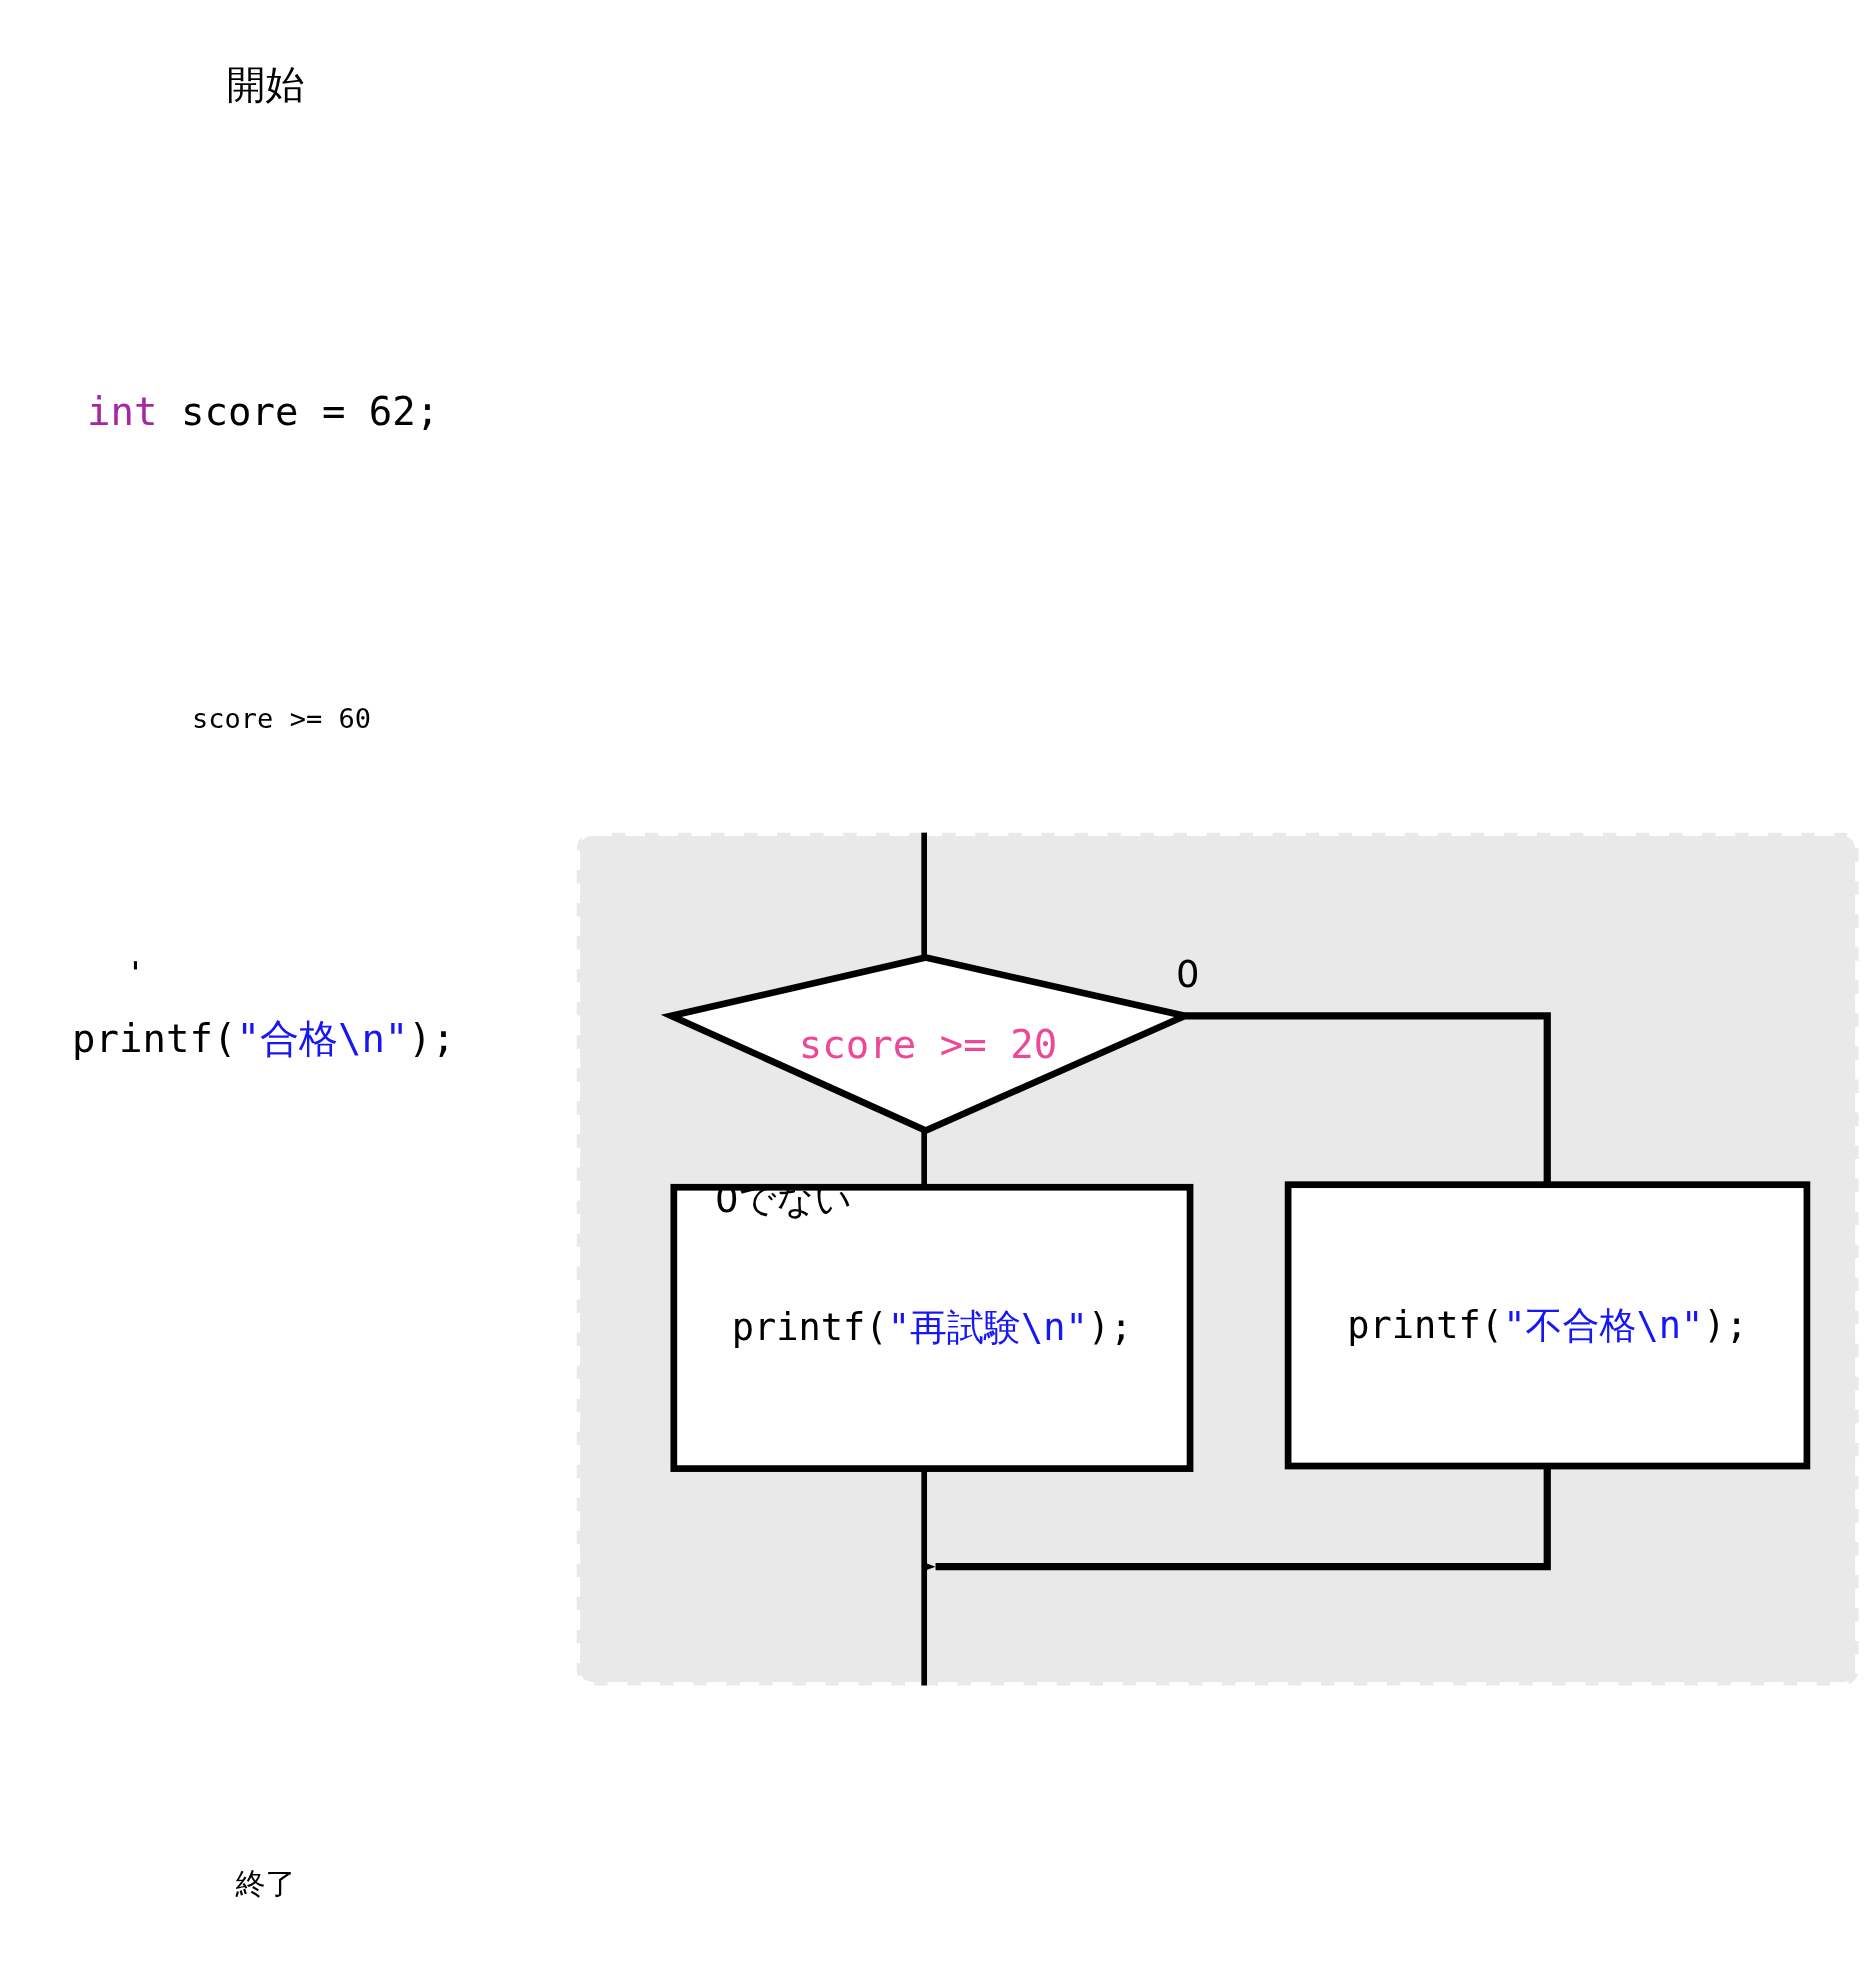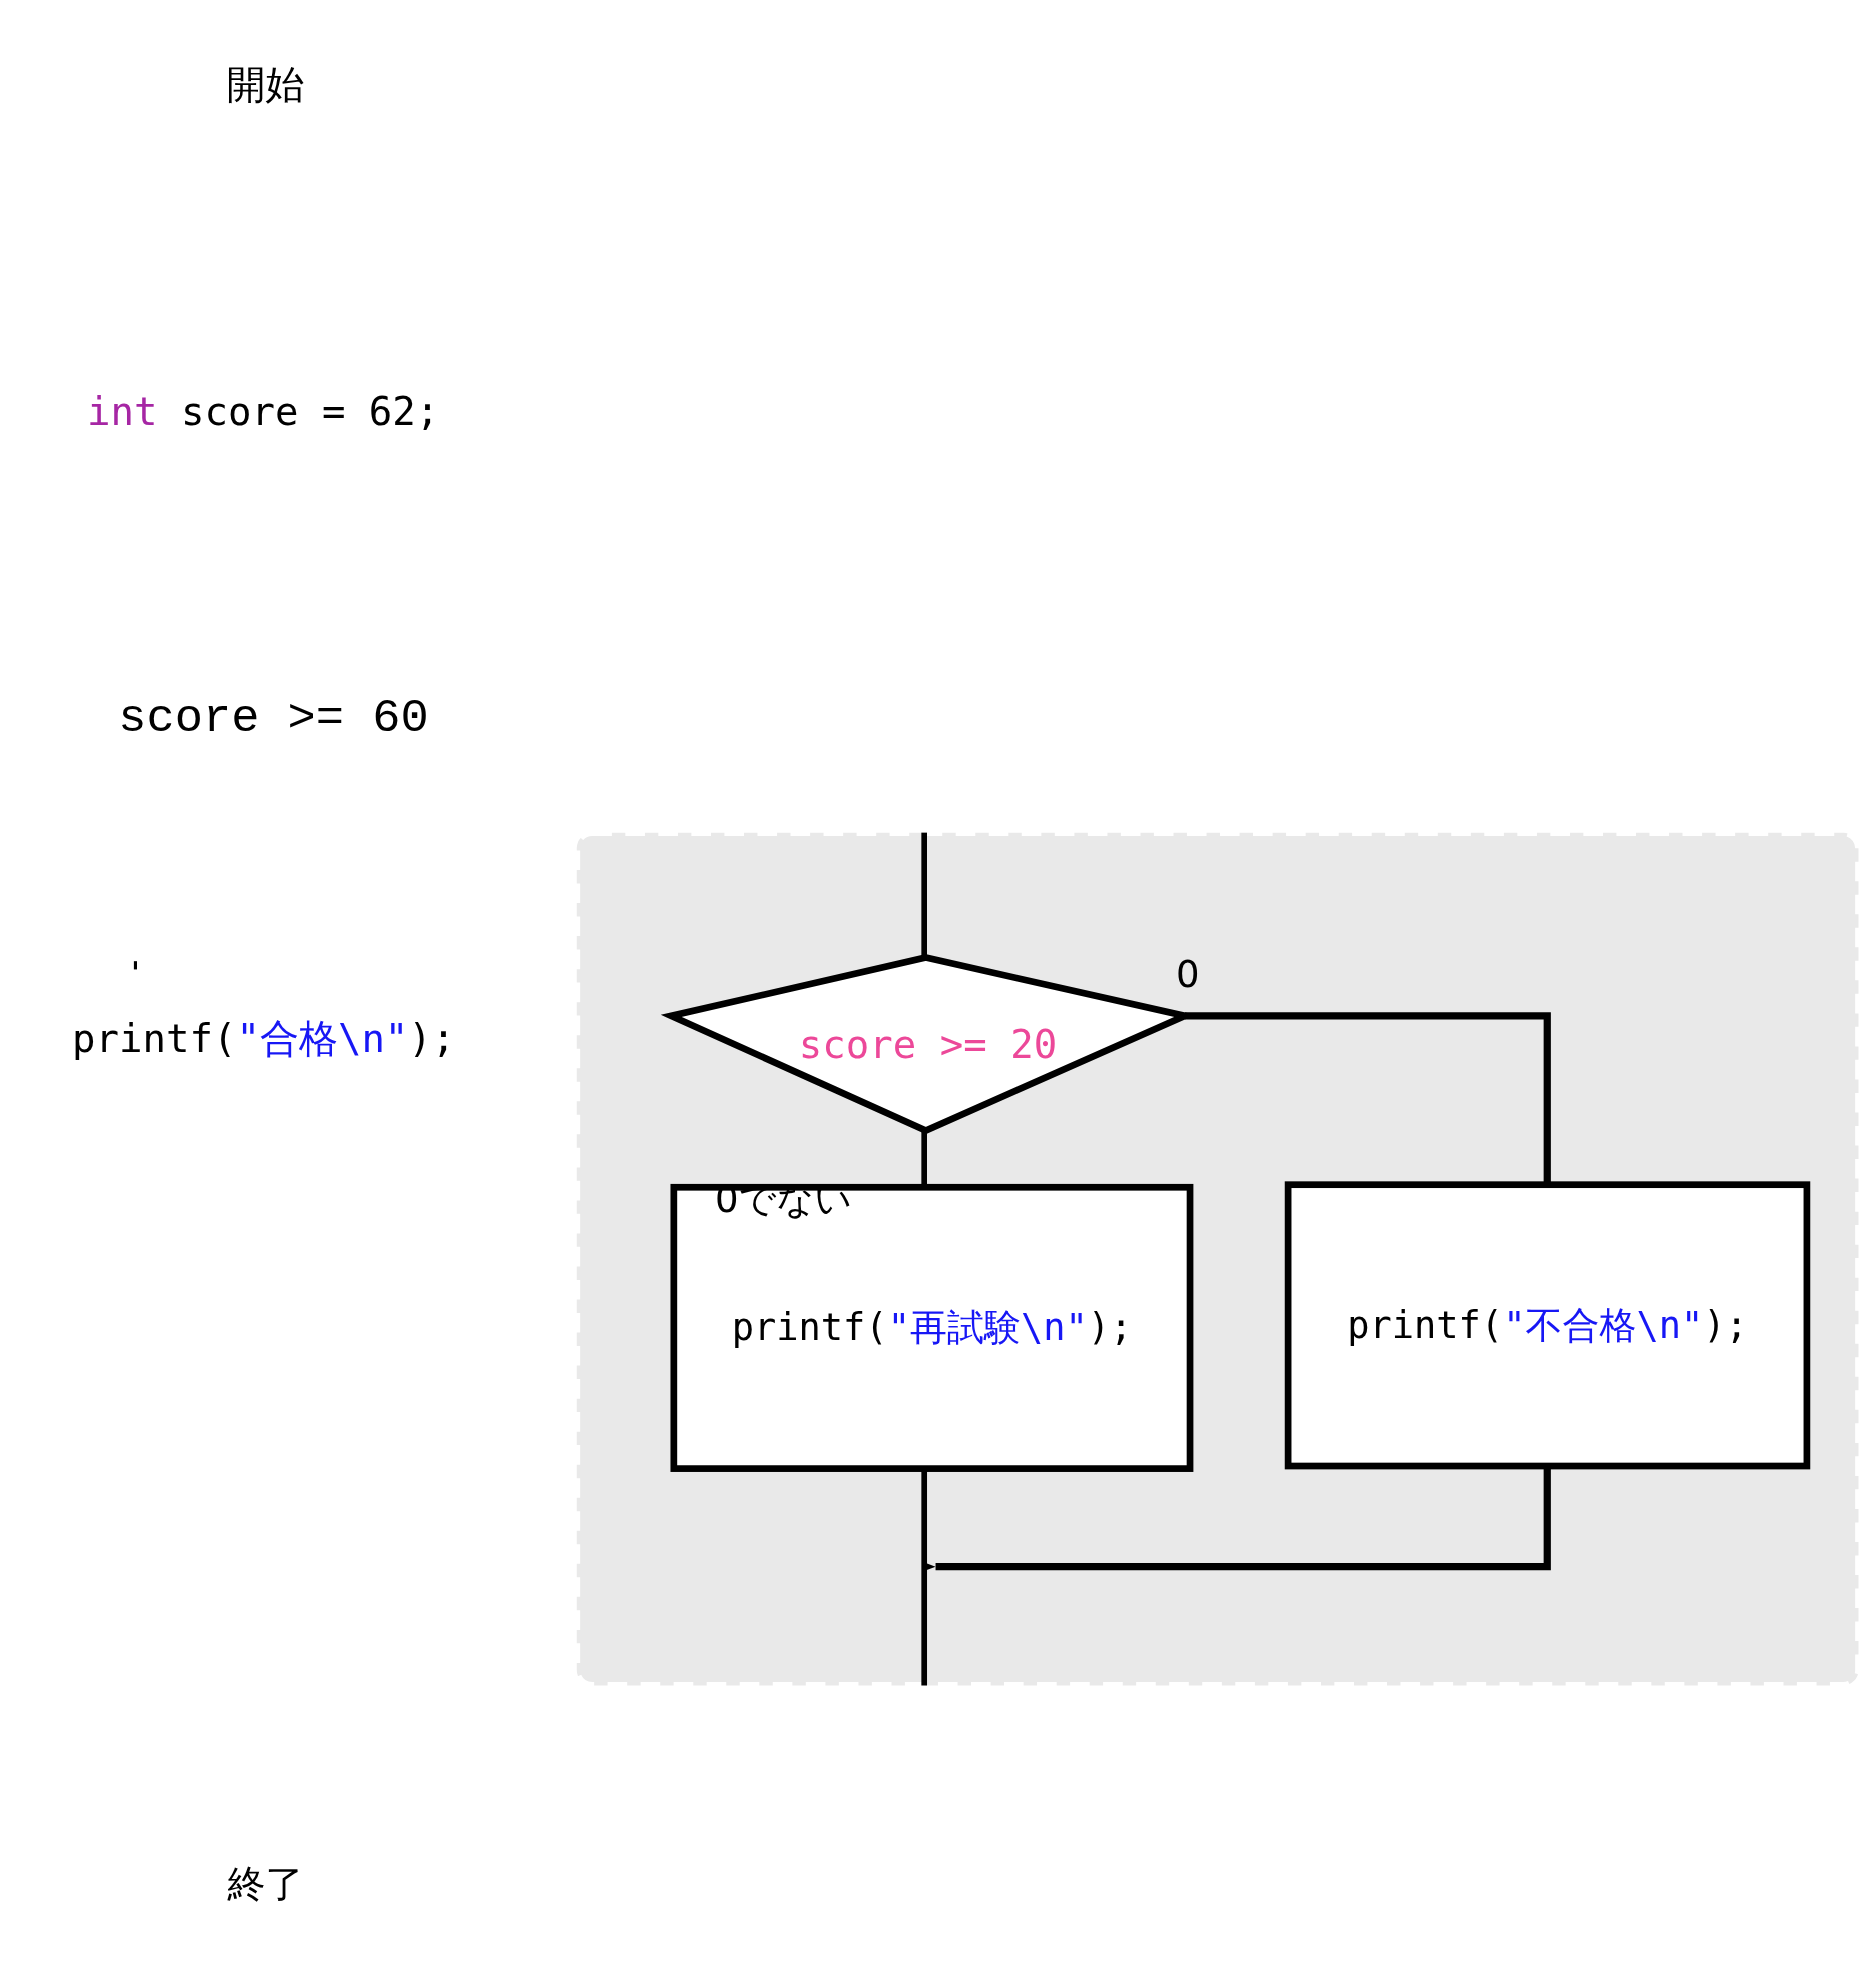--- a/index.html
+++ b/index.html
@@ -87,36 +87,36 @@
 
     <rect x="140" y="3505" width="750" height="290" rx="145" ry="145" fill="#ffffff" stroke="none"></rect>
   </svg>
 
   <div class="node-text jp" style="left:72px; top:7.7px; width:387px; height:155px; font-size:39px; color:#000;">開始</div>
 
   <div class="node-text mono" style="left:5.2px; top:329px; width:516px; height:164px; font-size:39px;">
     <span style="color:#a626a4;">int</span><span style="color:#000;"> score = 62;</span>
   </div>
 
-  <div class="node-text mono" style="left:23px; top:630px; width:501px; height:176px; font-size:47px; color:#000;font-family:Liberation Mono, monospace;">score &gt;= 60</div>
+  <div class="node-text mono" style="left:31px; top:630px; width:501px; height:176px; font-size:27px; color:#000;">score &gt;= 60</div>
 
   <div class="node-text mono" style="left:6.2px; top:965px; width:515px; height:147px; font-size:39px;">
     <span style="color:#000;">printf(</span><span style="color:#1717f5;">"合格\n"</span><span style="color:#000;">);</span>
   </div>
 
   <div class="node-text mono" style="left:671px; top:958px; width:514px; height:173px; font-size:39px; color:#ec4899;">score &gt;= 20</div>
 
   <div class="edge-label" style="left:1176px; top:953px; font-size:37px; color:#000;">0</div>
 
   <div class="edge-label" style="left:715px; top:1175px; font-size:37px; color:#000;">0でない</div>
 
   <div class="node-text mono" style="left:674px; top:1187px; width:516px; height:281px; font-size:37px;">
     <span style="color:#000;">printf(</span><span style="color:#1717f5;">"再試験\n"</span><span style="color:#000;">);</span>
   </div>
 
   <div class="node-text mono" style="left:1288px; top:1185px; width:519px; height:281px; font-size:37px;">
     <span style="color:#000;">printf(</span><span style="color:#1717f5;">"不合格\n"</span><span style="color:#000;">);</span>
   </div>
 
-  <div class="node-text jp" style="left:72px; top:1809px; width:387px; height:150px; font-size:38px; color:#000;">終了</div>
+  <div class="node-text jp" style="left:72px; top:1809px; width:387px; height:150px; font-size:30px; color:#000;">終了</div>
 
 </div>
 
 
 </body></html>

